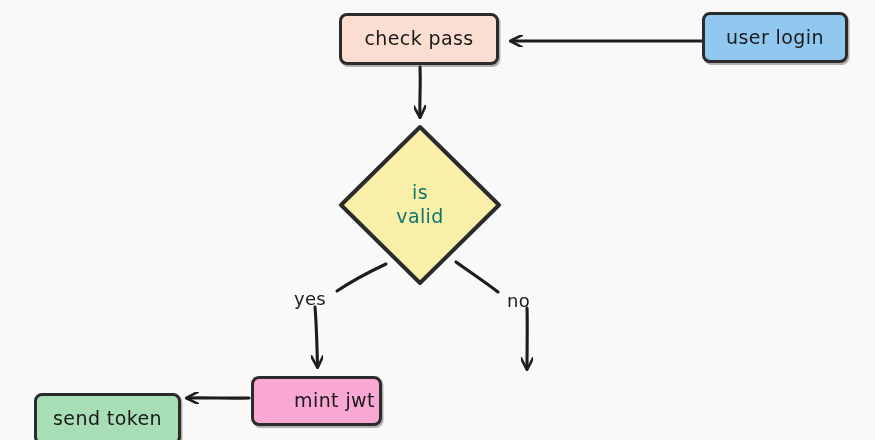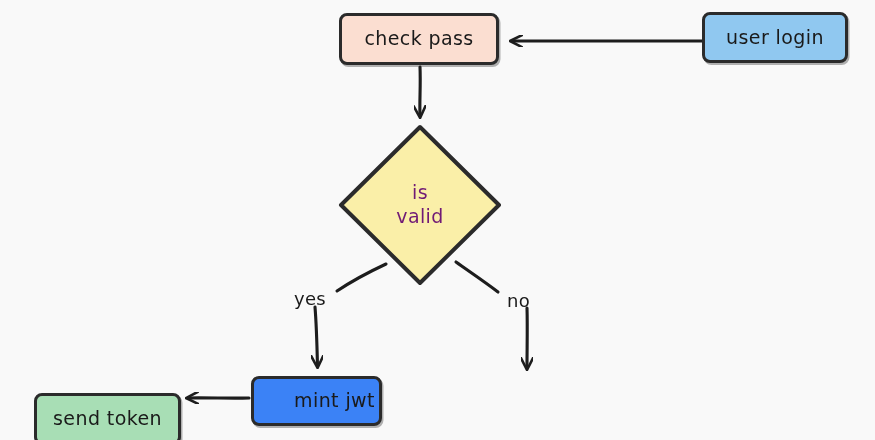--- a/index.html
+++ b/index.html
@@ -56,21 +56,21 @@
     top: 0;
     width: 100%;
     height: 100%;
   }
   .diamond-label {
     position: relative;
     z-index: 2;
     font-size: 19px;
     line-height: 1.25;
     letter-spacing: 0.4px;
-    color: #701a75;
+    color: #0f766e;
     text-align: center;
     white-space: pre-line;
   }
   .edge-label {
     position: absolute;
     font-family: "DejaVu Sans", sans-serif;
     font-size: 18px;
     letter-spacing: 0.3px;
     color: #1a1a1a;
     white-space: nowrap;
@@ -120,21 +120,21 @@
   </div>
 
   <div class="node node-decision" style="left:338px; top:124px; width:164px; height:162px;">
     <svg class="diamond-shape" viewBox="0 0 164 162" xmlns="http://www.w3.org/2000/svg" preserveAspectRatio="none">
       <path d="M82,3 L161,81 L82,159 L3,81 Z" fill="#faefa8" stroke="#2b2b2b" stroke-width="4" stroke-linejoin="round"></path>
     </svg>
     <span class="diamond-label">is
 valid</span>
   </div>
 
-  <div class="node node-process" style="left:251px; top:376px; width:131px; height:50px; background:#3b82f6;padding-left:36px;">
+  <div class="node node-process" style="left:251px; top:376px; width:131px; height:50px; background:#f9a8d4;padding-left:36px;">
     <span>mint jwt</span>
   </div>
 
 
   <div class="node node-process" style="left:10px; top:393px; width:147px; height:52px; background:#a8deb5;margin-left:24px;">
     <span>send token</span>
   </div>
 
   <div class="edge-label" style="left:294px; top:288px;">yes</div>
 

